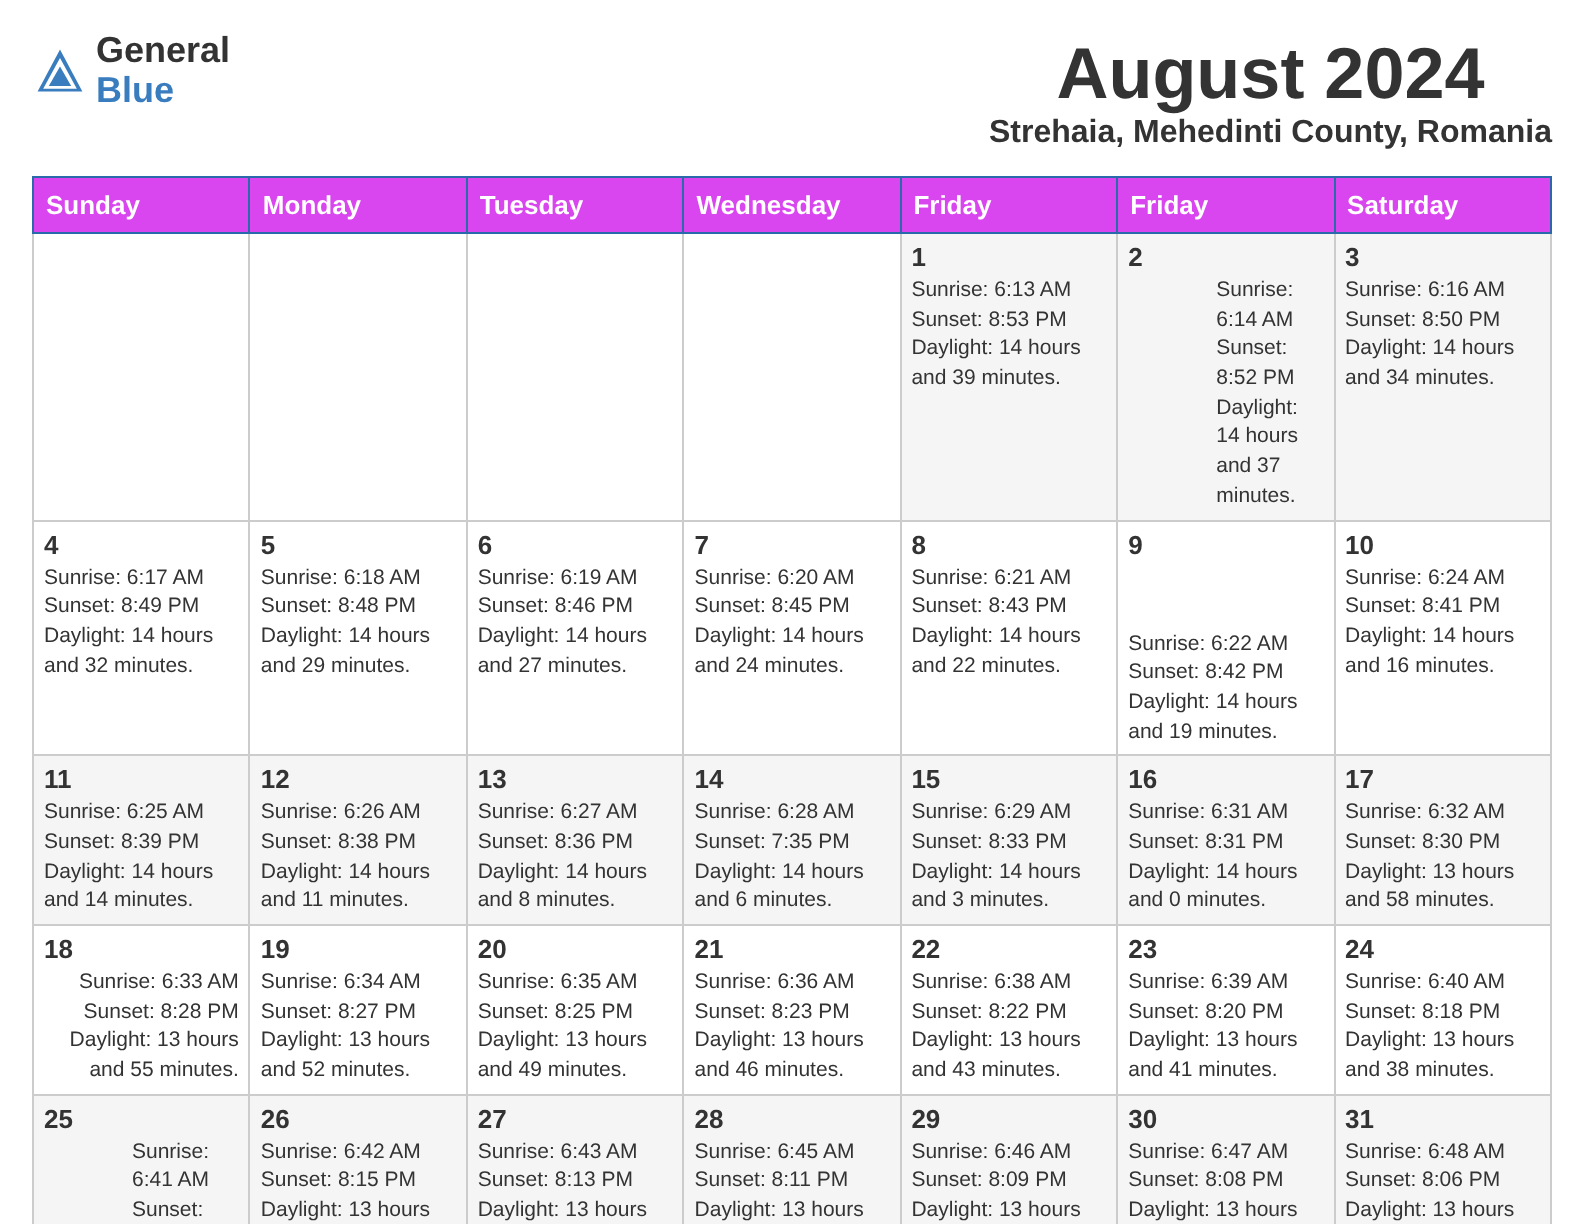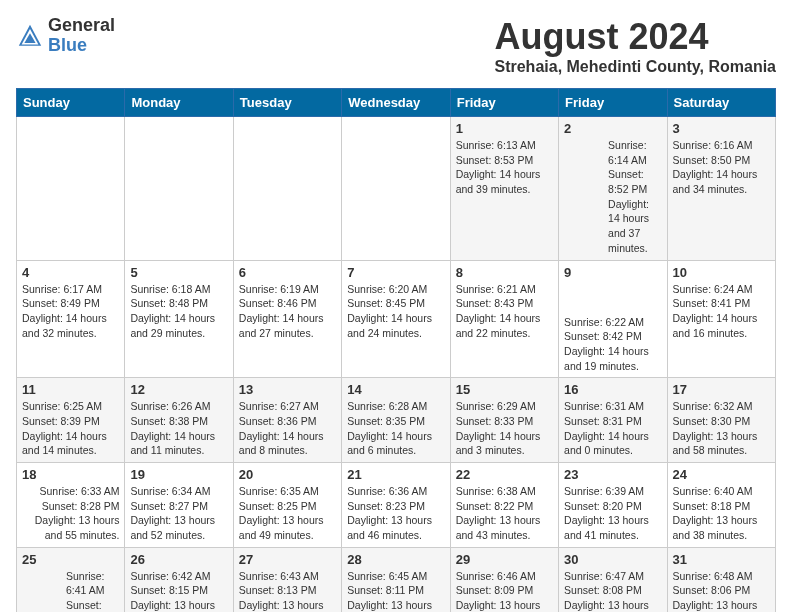--- a/index.html
+++ b/index.html
@@ -31,39 +31,39 @@
       font-size: 18px;
       font-weight: bold;
       color: #3a7dbf;
       line-height: 1.1;
     }
     .logo-icon {
       width: 28px;
       height: 28px;
     }
     .title-area {
-      text-align: left;
+      text-align: center;
     }
     .month-title {
       font-size: 36px;
       font-weight: bold;
       color: #333;
     }
     .location-title {
       font-size: 16px;
       font-weight: bold;
       color: #333;
     }
     .calendar-table {
       width: 100%;
       border-collapse: collapse;
       font-size: 11px;
     }
     .calendar-table thead tr th {
-      background-color: #0369a1;
+      background-color: #d946ef;
       color: #fff;
       text-align: left;
       padding: 6px 6px;
       font-size: 13px;
       font-weight: bold;
       border: 1px solid #2a6aaa;
     }
     .calendar-table tbody tr td {
       border: 1px solid #ccc;
       vertical-align: top;
@@ -216,21 +216,21 @@
         </td>
         <td>
           <span class="day-number">13</span>
           <div class="day-info" style="white-space: pre-line;">Sunrise: 6:27 AM
 Sunset: 8:36 PM
 Daylight: 14 hours and 8 minutes.</div>
         </td>
         <td>
           <span class="day-number">14</span>
           <div class="day-info" style="white-space: pre-line;">Sunrise: 6:28 AM
-Sunset: 8:35 PM
+Sunset: 7:35 PM
 Daylight: 14 hours and 6 minutes.</div>
         </td>
         <td>
           <span class="day-number">15</span>
           <div class="day-info" style="white-space: pre-line;">Sunrise: 6:29 AM
 Sunset: 8:33 PM
 Daylight: 14 hours and 3 minutes.</div>
         </td>
         <td>
           <span class="day-number">16</span>

